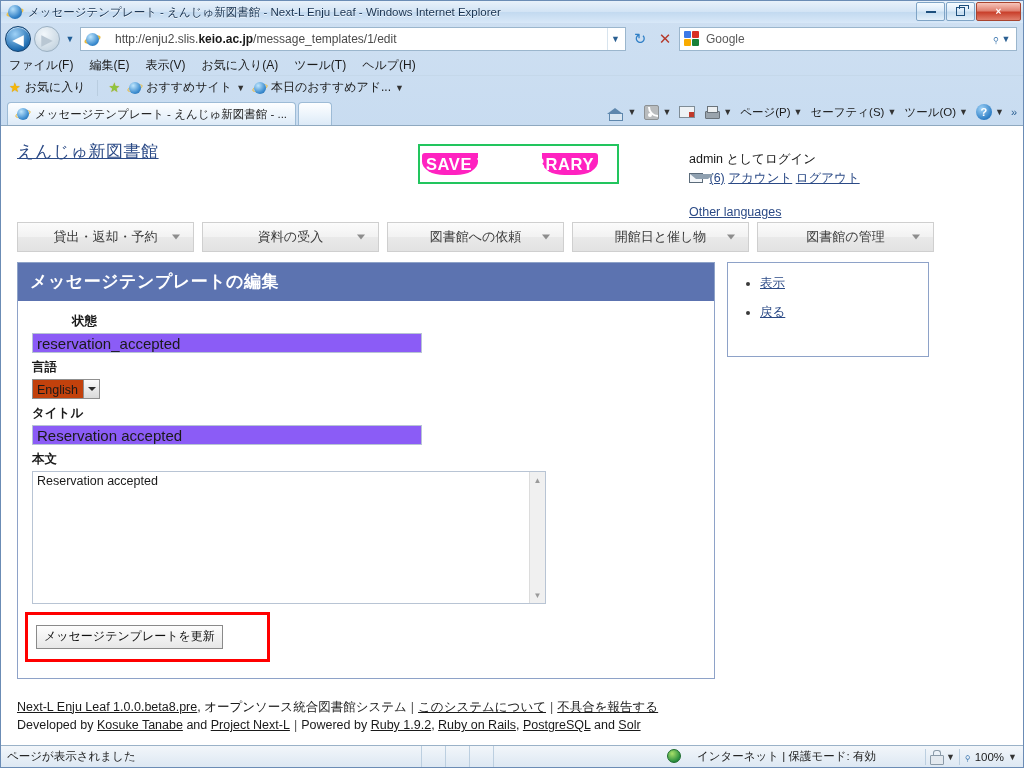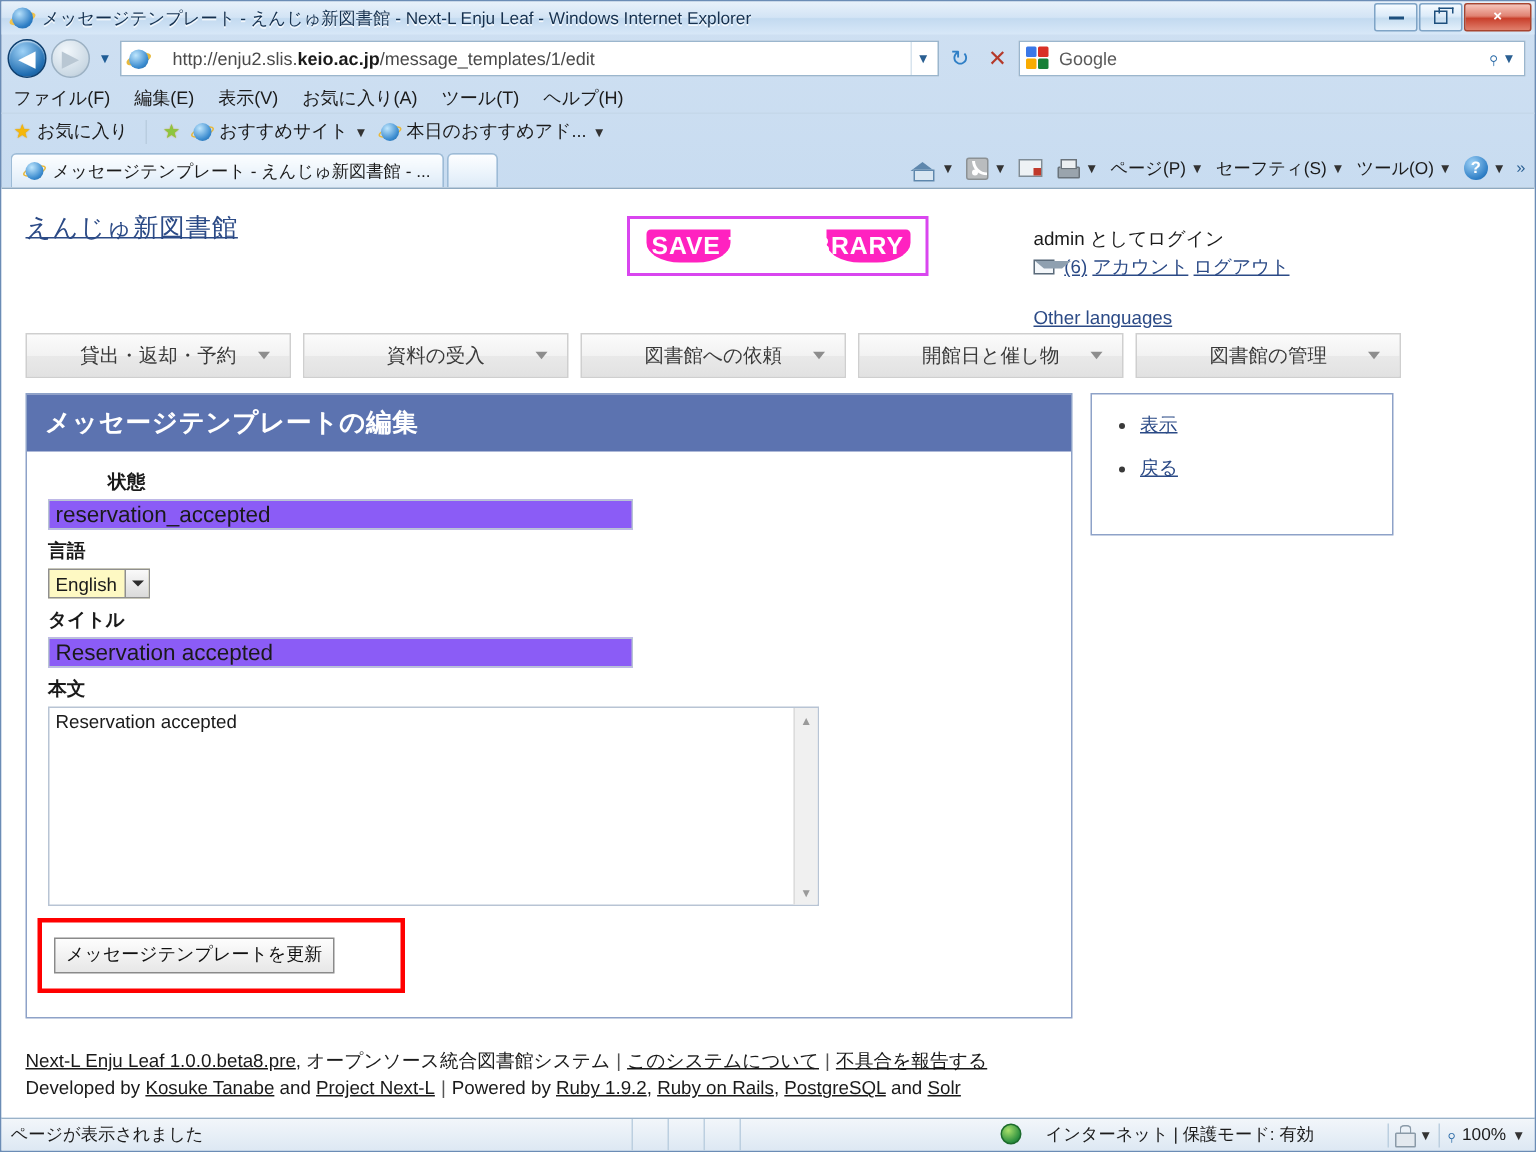--- a/index.html
+++ b/index.html
@@ -211,22 +211,22 @@
 
   
   .site-head { display:flex; align-items:flex-start; position:relative; height:78px; }
   .site-title {
     font-size: 17px; color:#2b4a86; text-decoration: underline;
     font-weight: normal; letter-spacing:.5px;
   }
   .banner {
     position:absolute; left: 401px; top: 4px;
     width: 201px; height: 40px;
-    border: 2px solid #d946ef; background:#ffffff;
-    display:flex; align-items:center; justify-content:center;
+    border: 2px solid #22c55e; background:#ffffff;
+    display:flex; align-items:center; justify-content:flex-start;
   }
   .banner-inner { position:relative; width:180px; height:26px; }
   .book-l, .book-r {
     position:absolute; top:2px; width:56px; height:22px; background:#ff22c0;
   }
   .book-l { left: 2px; border-radius: 3px 0 40% 40% / 3px 0 60% 60%; }
   .book-r { right: 2px; border-radius: 0 3px 40% 40% / 0 3px 60% 60%; }
   .banner-text {
     position:absolute; left:0; top:0; width:100%; height:100%;
     display:flex; align-items:center; justify-content:center;
@@ -284,21 +284,21 @@
   .field-label.first { margin-top: 2px; margin-left: 40px; }
   .txt-input {
     width: 390px; height: 20px;
     border: 1px solid #b8c4d4; background:#8b5cf6;
     font-size: 15px; color:#1a1a1a;
     padding: 1px 4px; line-height: 18px;
     font-family: "Liberation Sans", sans-serif;
   }
   .sel-wrap {
     display:inline-flex; align-items:stretch;
-    border: 1px solid #8f8f8f; background:#fef9c3; height: 20px;
+    border: 1px solid #8f8f8f; background:#c2410c; height: 20px;
   }
   .sel-val { font-size:12.5px; padding: 1px 5px 0 4px; color:#1a1a1a; line-height:18px; }
   .sel-btn {
     width: 16px; border-left:1px solid #8f8f8f;
     background: linear-gradient(to bottom,#fafafa,#dadada);
     display:flex;align-items:center;justify-content:center;
   }
   .sel-btn i { border-left:4px solid transparent;border-right:4px solid transparent;border-top:4px solid #2b2b2b; }
   .ta-wrap {
     width: 514px; height: 133px; position:relative;

